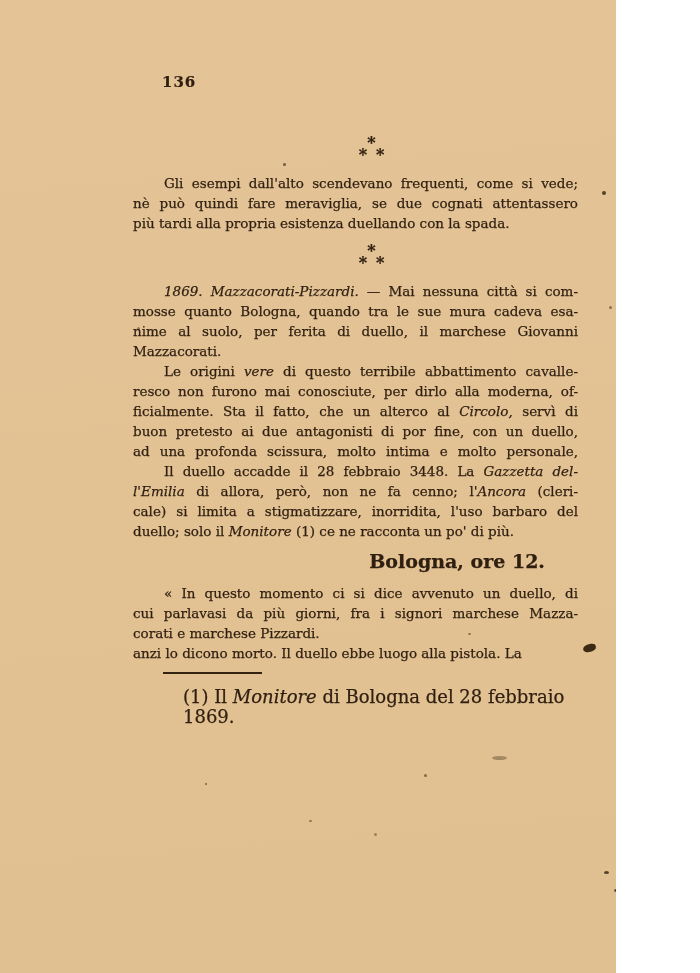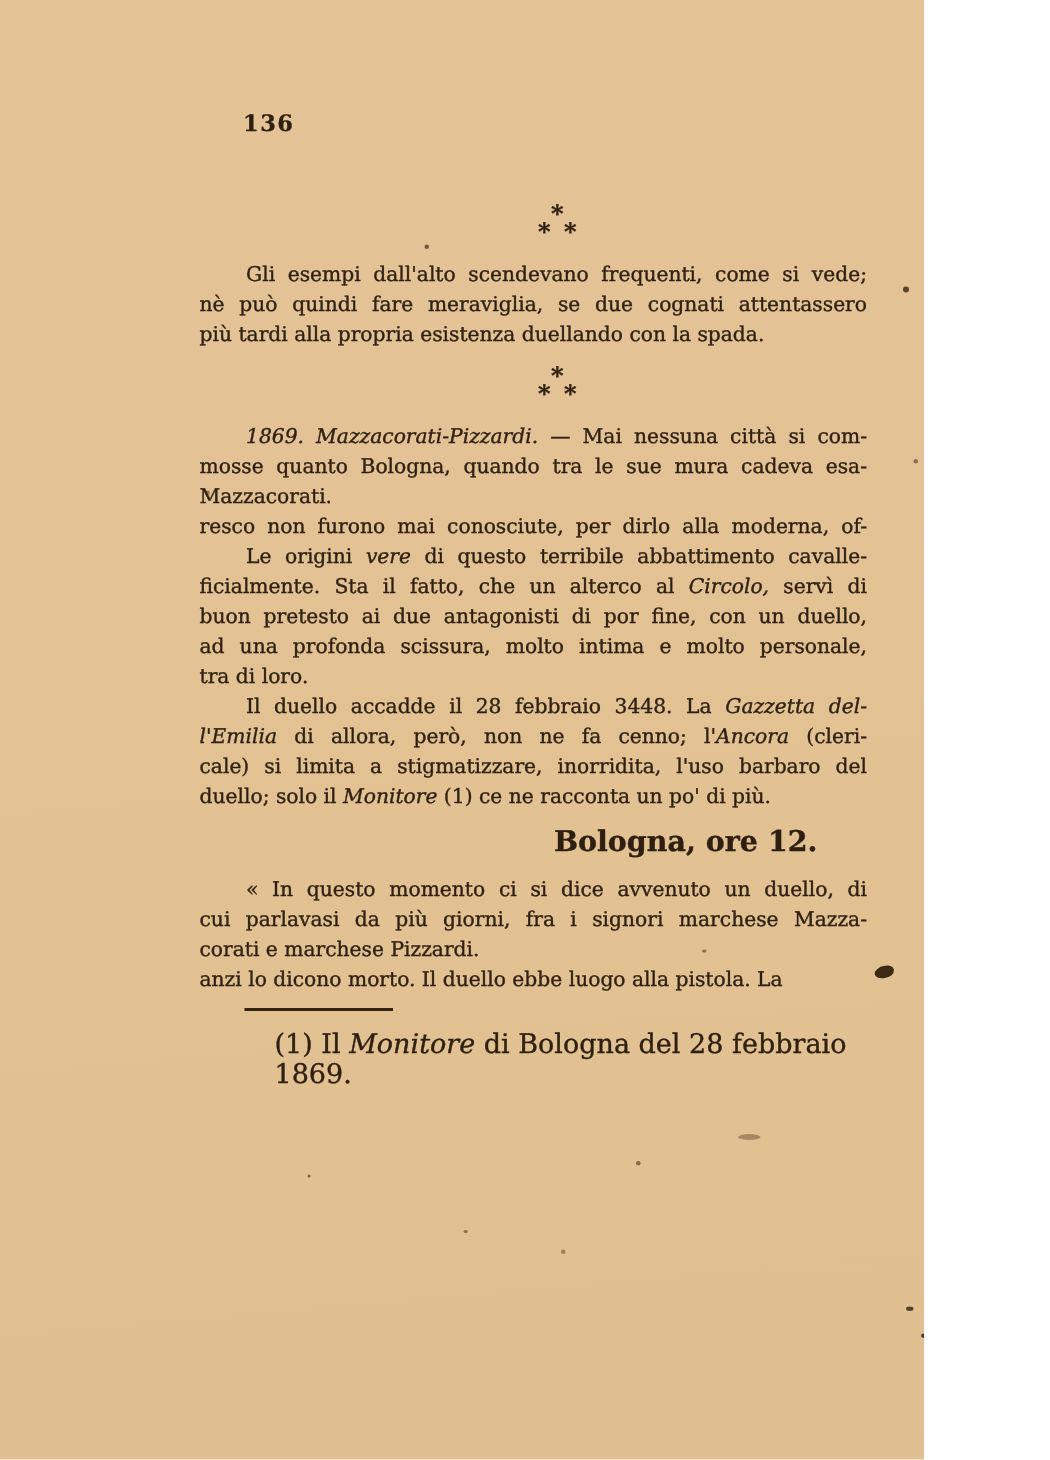--- a/index.html
+++ b/index.html
@@ -85,29 +85,29 @@
       <div class="asterism">
         <div class="ast-top">*</div>
         <div class="ast-bottom">
           <span>*</span>
           <span>*</span>
         </div>
       </div>
       <div class="para">
         <div class="line first"><span class="it">1869. Mazzacorati-Pizzardi.</span><span> — Mai nessuna città si com-</span></div>
         <div class="line"><span>mosse quanto Bologna, quando tra le sue mura cadeva esa-</span></div>
+        <div class="line"><span>nime al suolo, per ferita di duello, il marchese Giovanni</span></div>
         <div class="line last"><span>Mazzacorati.</span></div>
       </div>
       <div class="para">
+        <div class="line first"><span>Le origini </span><span class="it">vere</span><span> di questo terribile abbattimento cavalle-</span></div>
         <div class="line"><span>resco non furono mai conosciute, per dirlo alla moderna, of-</span></div>
-        <div class="line first"><span>Le origini </span><span class="it">vere</span><span> di questo terribile abbattimento cavalle-</span></div>
         <div class="line"><span>ficialmente. Sta il fatto, che un alterco al </span><span class="it">Circolo,</span><span> servì di</span></div>
         <div class="line"><span>buon pretesto ai due antagonisti di por fine, con un duello,</span></div>
         <div class="line"><span>ad una profonda scissura, molto intima e molto personale,</span></div>
-        <div class="line last"><span>tra di loro.</span></div>
       </div>
       <div class="para">
         <div class="line first"><span>Il duello accadde il 28 febbraio 3448. La </span><span class="it">Gazzetta del-</span></div>
         <div class="line"><span class="it">l'Emilia</span><span> di allora, però, non ne fa cenno; l'</span><span class="it">Ancora</span><span> (cleri-</span></div>
         <div class="line"><span>cale) si limita a stigmatizzare, inorridita, l'uso barbaro del</span></div>
         <div class="line last"><span>duello; solo il </span><span class="it">Monitore</span><span> (1) ce ne racconta un po' di più.</span></div>
       </div>
       <div class="dateline">Bologna, ore 12.</div>
       <div class="para">
         <div class="line first"><span>« In questo momento ci si dice avvenuto un duello, di</span></div>

